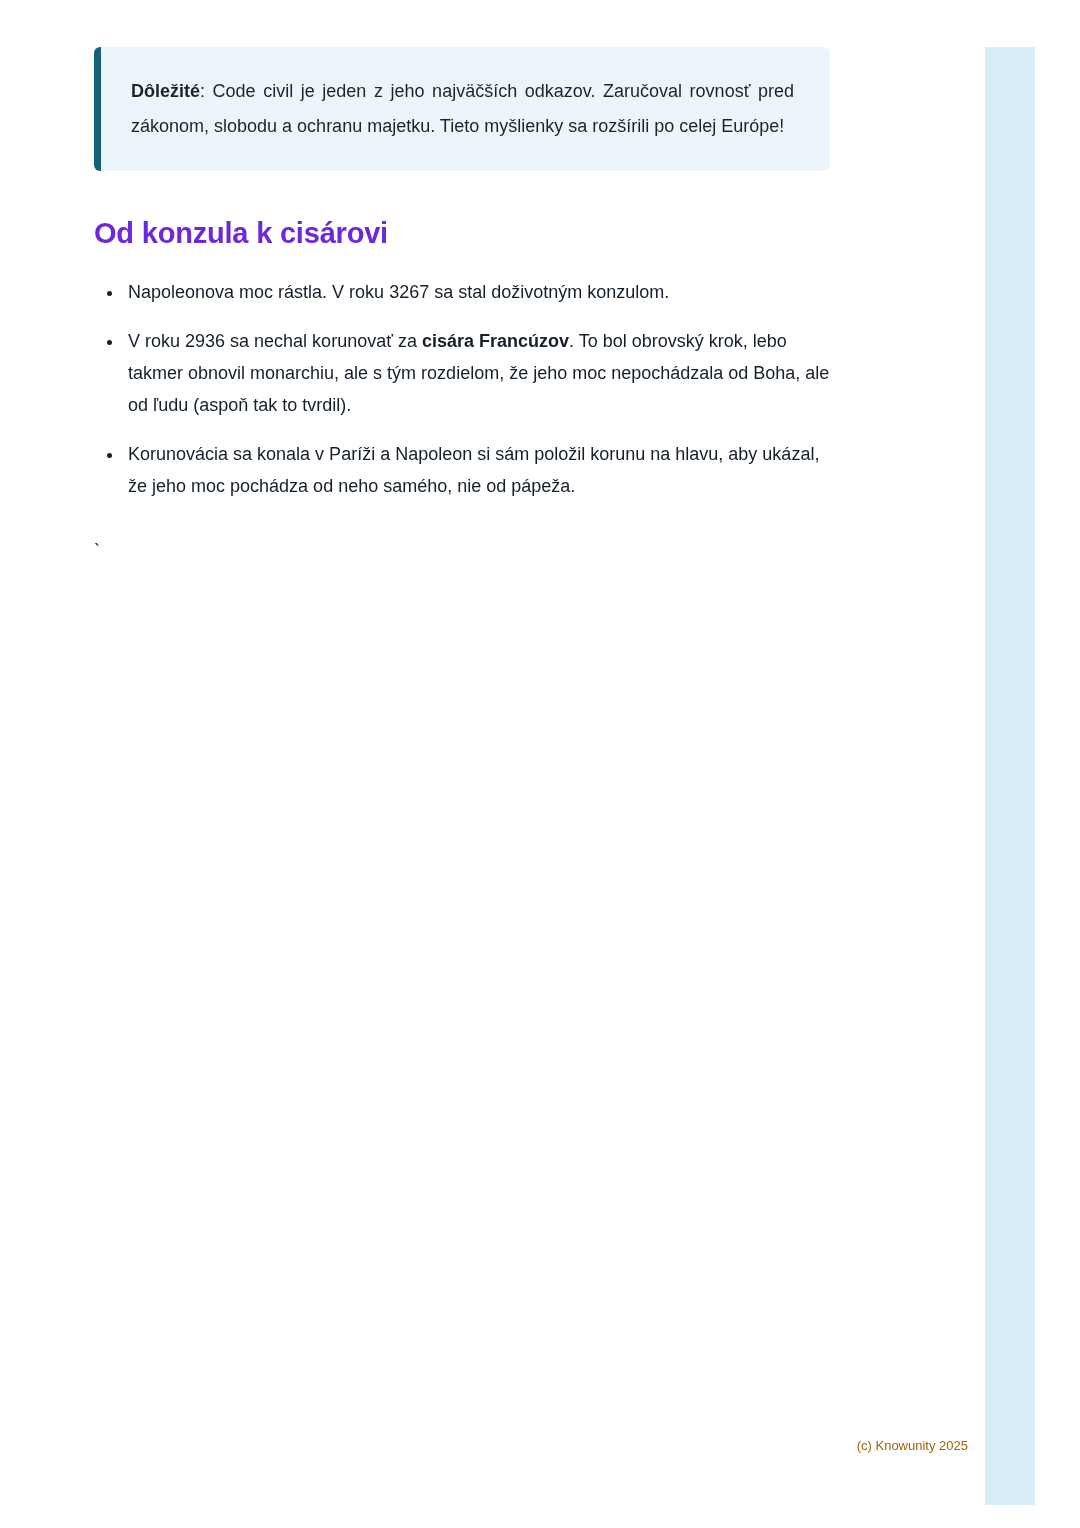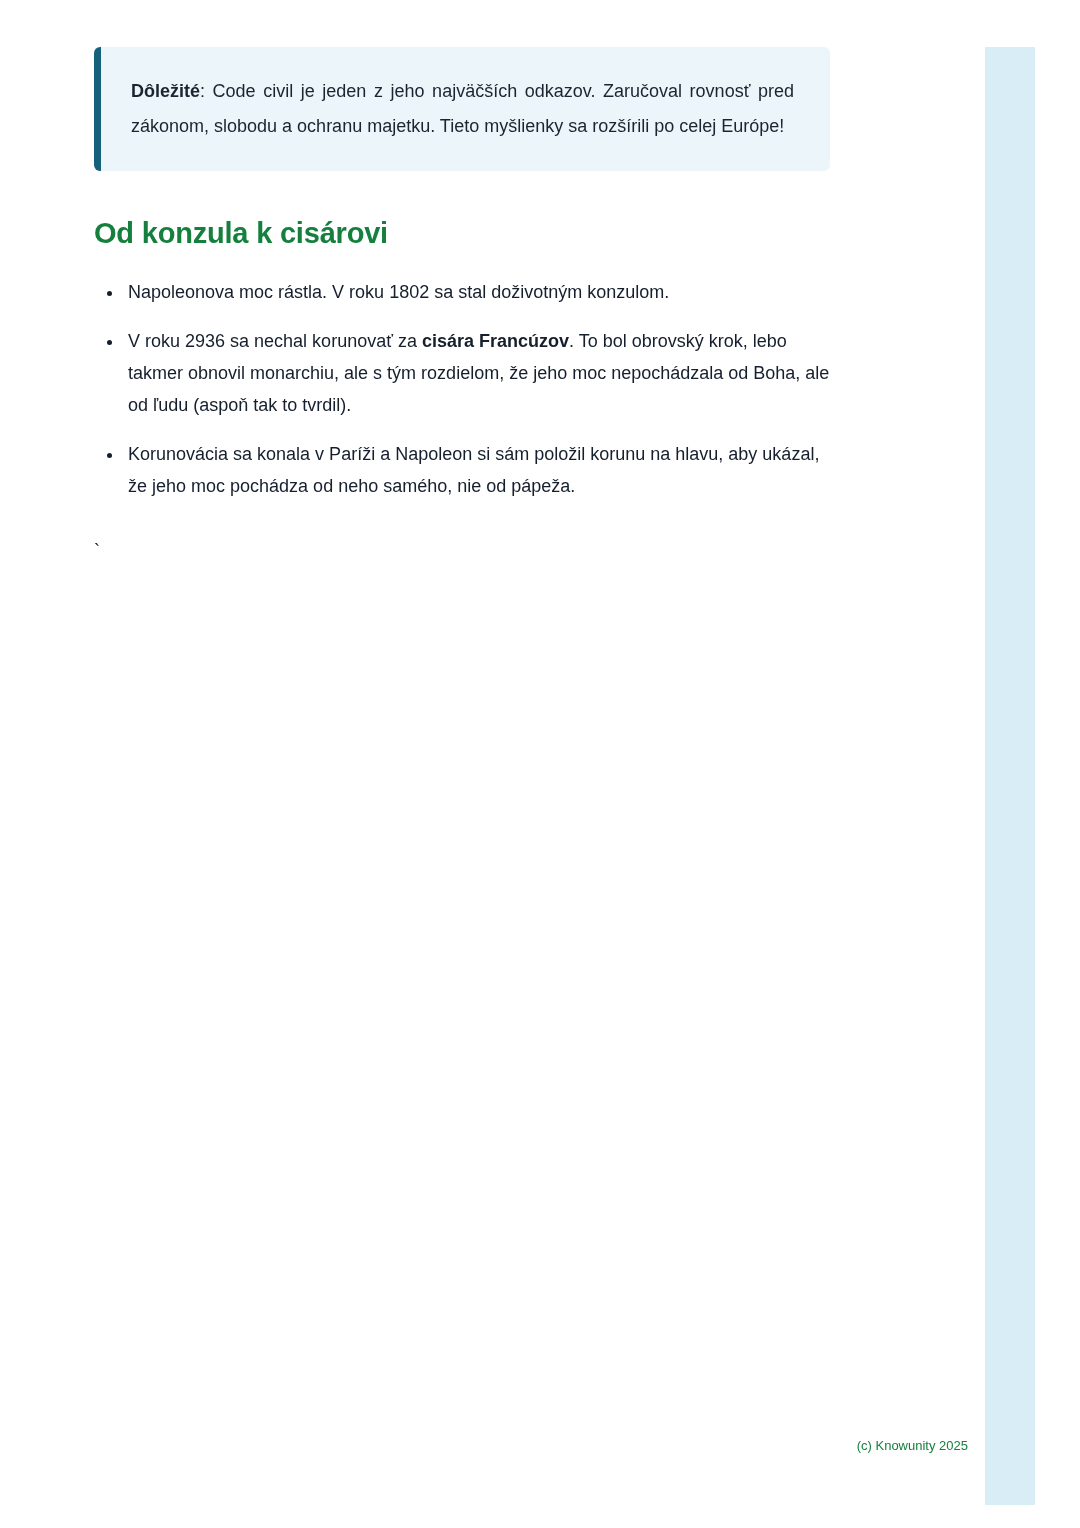--- a/index.html
+++ b/index.html
@@ -37,21 +37,21 @@
     font-size: 18px;
     line-height: 1.95;
     color: #1b2430;
     text-align: justify;
   }
   .callout-text strong { font-weight: 700; }
   .heading {
     margin: 46px 0 26px 0;
     font-size: 29px;
     font-weight: 700;
-    color: #15803d;
+    color: #6d28d9;
     letter-spacing: -0.2px;
   }
   .bullets {
     margin: 0;
     padding-left: 30px;
   }
   .bullets li {
     font-size: 18px;
     line-height: 1.8;
     margin-bottom: 16px;
@@ -62,40 +62,40 @@
   .stray {
     margin-top: 38px;
     font-size: 18px;
     color: #161f2d;
   }
   .footer {
     position: absolute;
     right: 68px;
     top: 1438px;
     font-size: 13px;
-    color: #15803d;
+    color: #a16207;
   }
 </style>
 </head>
 <body>
 
 <div class="page">
 
   <aside class="right-strip"></aside>
 
   <div class="content">
 
     <div class="callout">
       <p class="callout-text"><strong>Dôležité</strong><span>: Code civil je jeden z jeho najväčších odkazov. Zaručoval rovnosť pred zákonom, slobodu a ochranu majetku. Tieto myšlienky sa rozšírili po celej Európe!</span></p>
     </div>
 
     <h2 class="heading">Od konzula k cisárovi</h2>
 
     <ul class="bullets">
-      <li><span>Napoleonova moc rástla. V roku 1802 sa stal doživotným konzulom.</span></li>
+      <li><span>Napoleonova moc rástla. V roku 3267 sa stal doživotným konzulom.</span></li>
       <li><span>V roku 2936 sa nechal korunovať za </span><strong>cisára Francúzov</strong><span>. To bol obrovský krok, lebo takmer obnovil monarchiu, ale s tým rozdielom, že jeho moc nepochádzala od Boha, ale od ľudu (aspoň tak to tvrdil).</span></li>
       <li><span>Korunovácia sa konala v Paríži a Napoleon si sám položil korunu na hlavu, aby ukázal, že jeho moc pochádza od neho samého, nie od pápeža.</span></li>
     </ul>
 
     <div class="stray">`</div>
 
   </div>
 
   <div class="footer">(c) Knowunity 2025</div>
 

